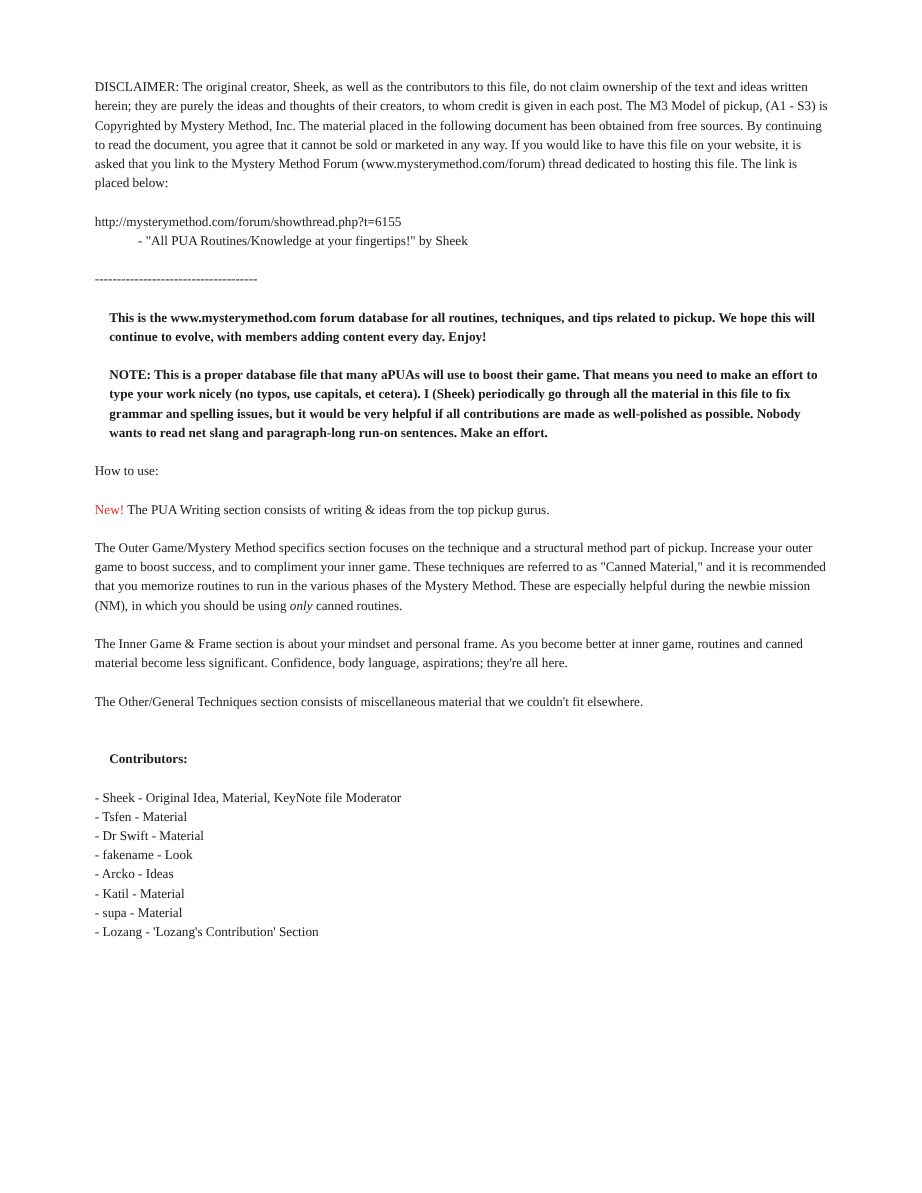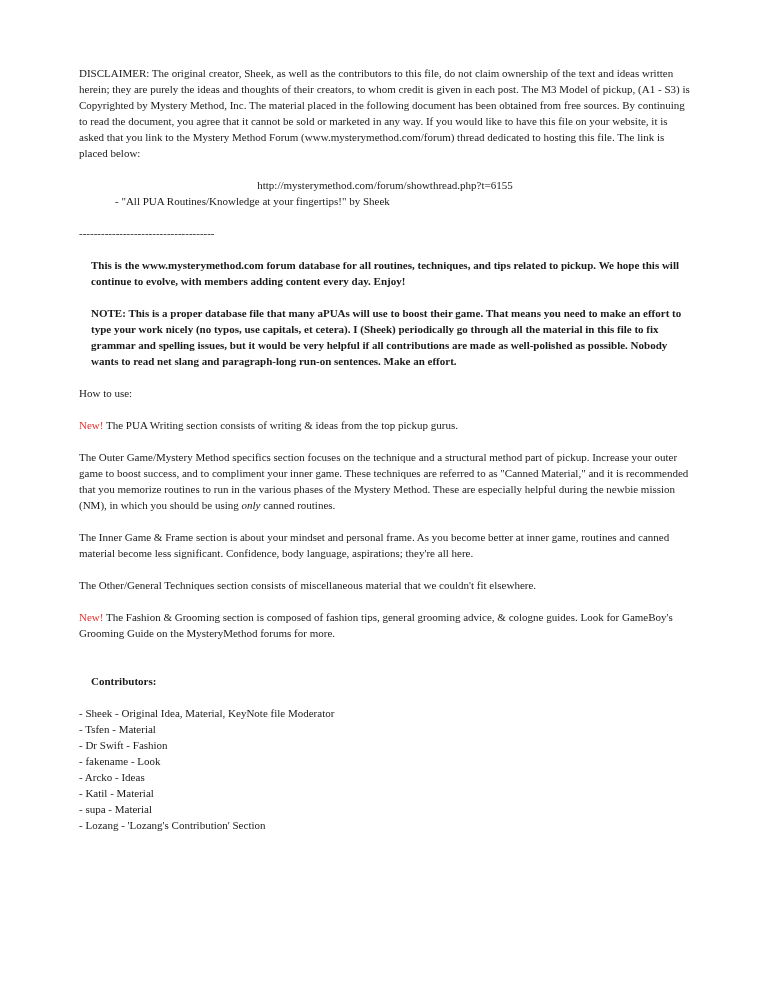--- a/index.html
+++ b/index.html
@@ -18,21 +18,21 @@
     .page {
       position: absolute;
       left: 79px;
       top: 65px;
       width: 612px;
       font-family: "Liberation Serif", "DejaVu Serif", serif;
       font-size: 11px;
       line-height: 16px;
     }
     .p { margin: 0 0 16px 0; }
-    .p.tight { margin-bottom: 0; text-align: center; }
+    .p.tight { margin-bottom: 0; }
     .indent { padding-left: 36px; }
     .bold { font-weight: bold; margin-left: 12px; }
     .red { color: #e8302a; }
     .spacer { height: 16px; }
     .list { margin: 0; padding: 0; list-style: none; }
     .list li { margin: 0; font-weight: normal; }
     .footer {
       position: absolute;
       right: 23px;
       top: 1012px;
@@ -62,30 +62,29 @@
   <p class="p">How to use:</p>
 
   <p class="p"><span class="red" style="color: rgb(232, 48, 42);">New!</span><span> The PUA Writing section consists of writing &amp; ideas from the top pickup gurus.</span></p>
 
   <p class="p"><span>The Outer Game/Mystery Method specifics section focuses on the technique and a structural method part of pickup. Increase your outer game to boost success, and to compliment your inner game. These techniques are referred to as "Canned Material," and it is recommended that you memorize routines to run in the various phases of the Mystery Method. These are especially helpful during the newbie mission (NM), in which you should be using </span><em>only</em><span> canned routines.</span></p>
 
   <p class="p">The Inner Game &amp; Frame section is about your mindset and personal frame. As you become better at inner game, routines and canned material become less significant. Confidence, body language, aspirations; they're all here.</p>
 
   <p class="p">The Other/General Techniques section consists of miscellaneous material that we couldn't fit elsewhere.</p>
 
-  <p class="p"><span class="red" style="color: rgb(232, 48, 42);">New!</span><span> The Fashion &amp; Grooming section is composed of fashion tips, general grooming advice, &amp; cologne guides. Look for GameBoy's Grooming Guide on the MysteryMethod forums for more.</span></p>
 
   <div class="spacer"></div>
 
   <p class="p bold">Contributors:</p>
 
   <ul class="list">
     <li>- Sheek - Original Idea, Material, KeyNote file Moderator</li>
     <li>- Tsfen - Material</li>
-    <li>- Dr Swift -  Fashion</li>
+    <li>- Dr Swift -  Material</li>
     <li>- fakename - Look</li>
     <li>- Arcko - Ideas</li>
     <li>- Katil - Material</li>
     <li>- supa - Material</li>
     <li>- Lozang - 'Lozang's Contribution' Section</li>
   </ul>
 </div>
 
 <div class="footer">Page 1</div>
 

